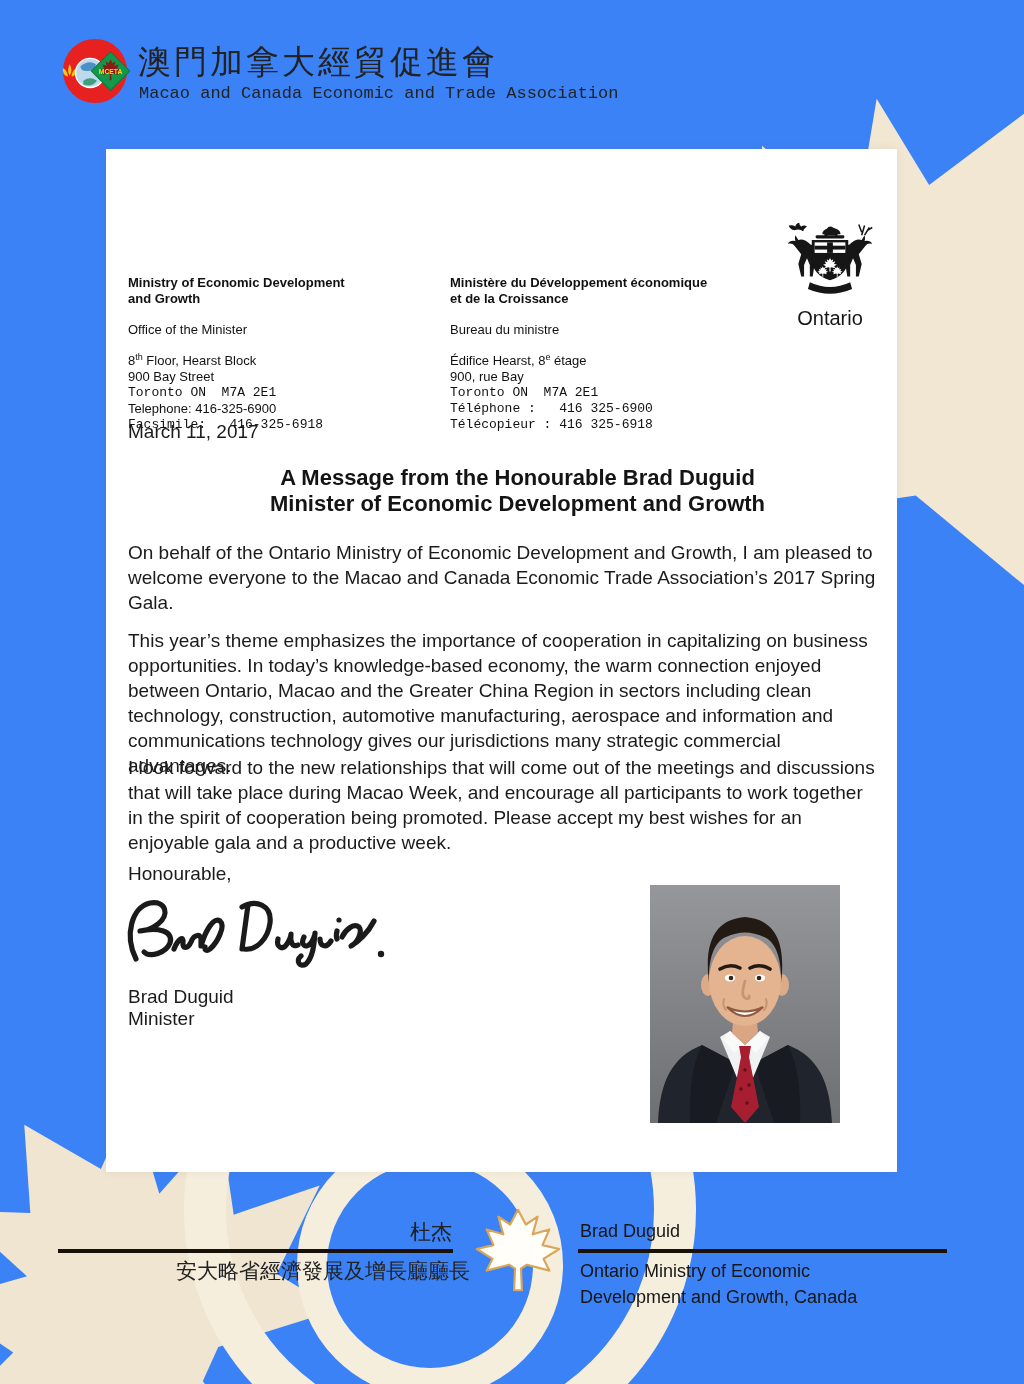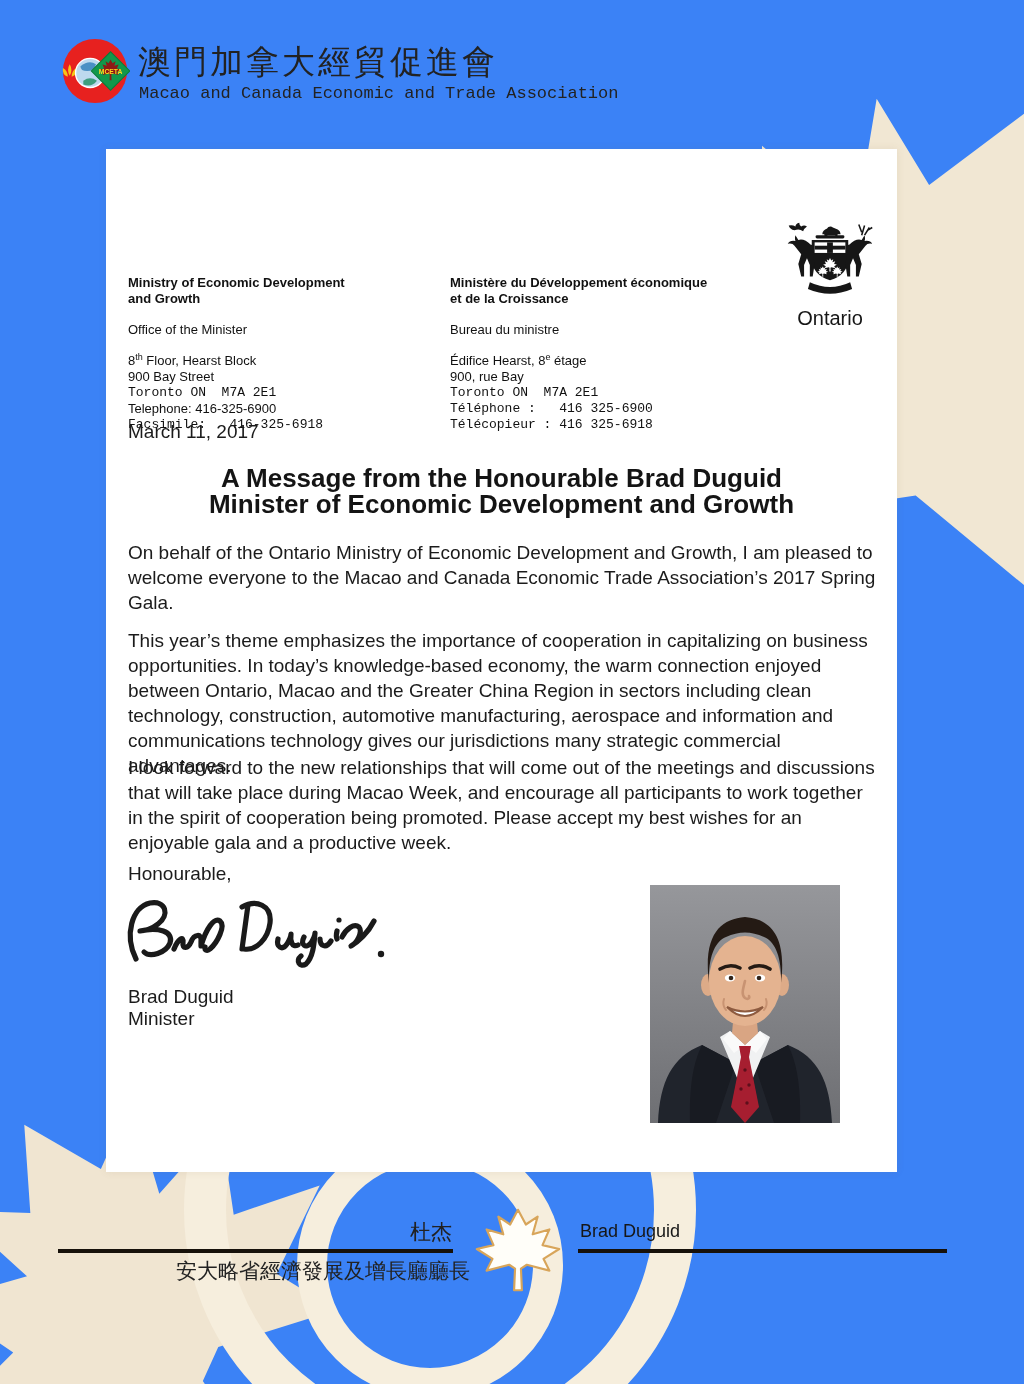--- a/index.html
+++ b/index.html
@@ -27,22 +27,22 @@
   .lh-bold{font-weight:bold;}
   .lh-gap{height:15px;}
   sup{vertical-align:super;font-size:9px;line-height:0;}
   .pre{white-space:pre-wrap;font-family:Liberation Mono, monospace;}
 
   .arms{position:absolute;left:672px;top:72px;width:104px;text-align:center;}
   .arms svg{width:96px;height:84px;margin:0 auto;}
   .arms-label{font-size:20px;color:#161616;margin-top:2px;}
 
   .date{position:absolute;left:22px;top:272px;font-size:19px;}
-  .title{position:absolute;left:0;top:316px;width:100%;text-align:center;
-         font-weight:bold;font-size:26px;line-height:26px;color:#141414;}
+  .title{position:absolute;left:16px;top:316px;width:100%;text-align:center;
+         font-weight:bold;font-size:22px;line-height:26px;color:#141414;}
   .para{position:absolute;left:22px;width:752px;font-size:19px;line-height:25px;}
   .p1{top:391px;}
   .p2{top:479px;}
   .p3{top:606px;}
   .closing{position:absolute;left:22px;top:714px;font-size:19px;}
   .signature{position:absolute;left:14px;top:742px;width:284px;height:94px;}
   .signer-name{position:absolute;left:22px;top:837px;font-size:19px;}
   .signer-title{position:absolute;left:22px;top:859px;font-size:19px;}
   .photo{position:absolute;left:544px;top:736px;width:190px;height:238px;}
 
@@ -225,13 +225,17 @@
   </div>
 
   <div class="rule rule-left"></div>
   <div class="rule rule-right"></div>
   <div class="f-zh-name">杜杰</div>
   <div class="f-zh-title">安大略省經濟發展及增長廳廳長</div>
   <svg class="f-leaf" viewBox="0 0 104 88">
     <use href="#leafpath" fill="#FFFEF9" stroke="#D8A55A" stroke-width="2.2" stroke-linejoin="round"></use>
   </svg>
   <div class="f-en-name">Brad Duguid</div>
+  <div class="f-en-title">
+    <div>Ontario Ministry of Economic</div>
+    <div>Development and Growth, Canada</div>
+  </div>
 </div>
 
 </body></html>

